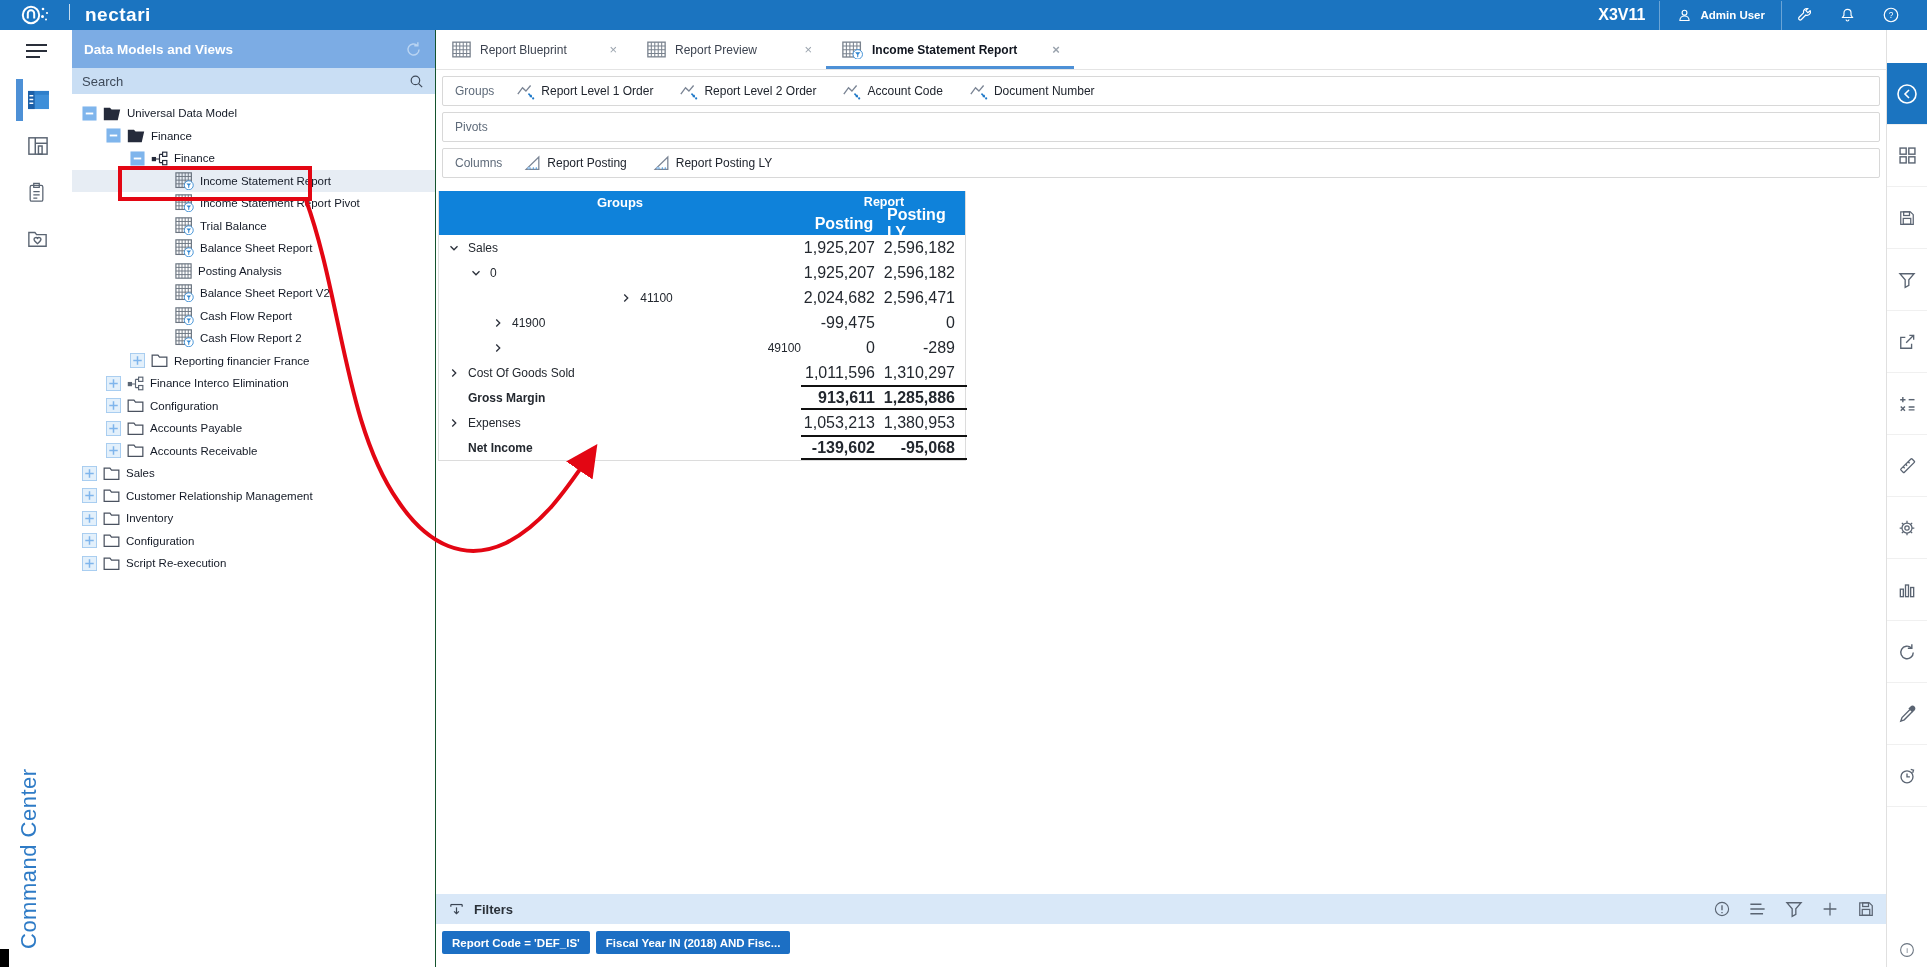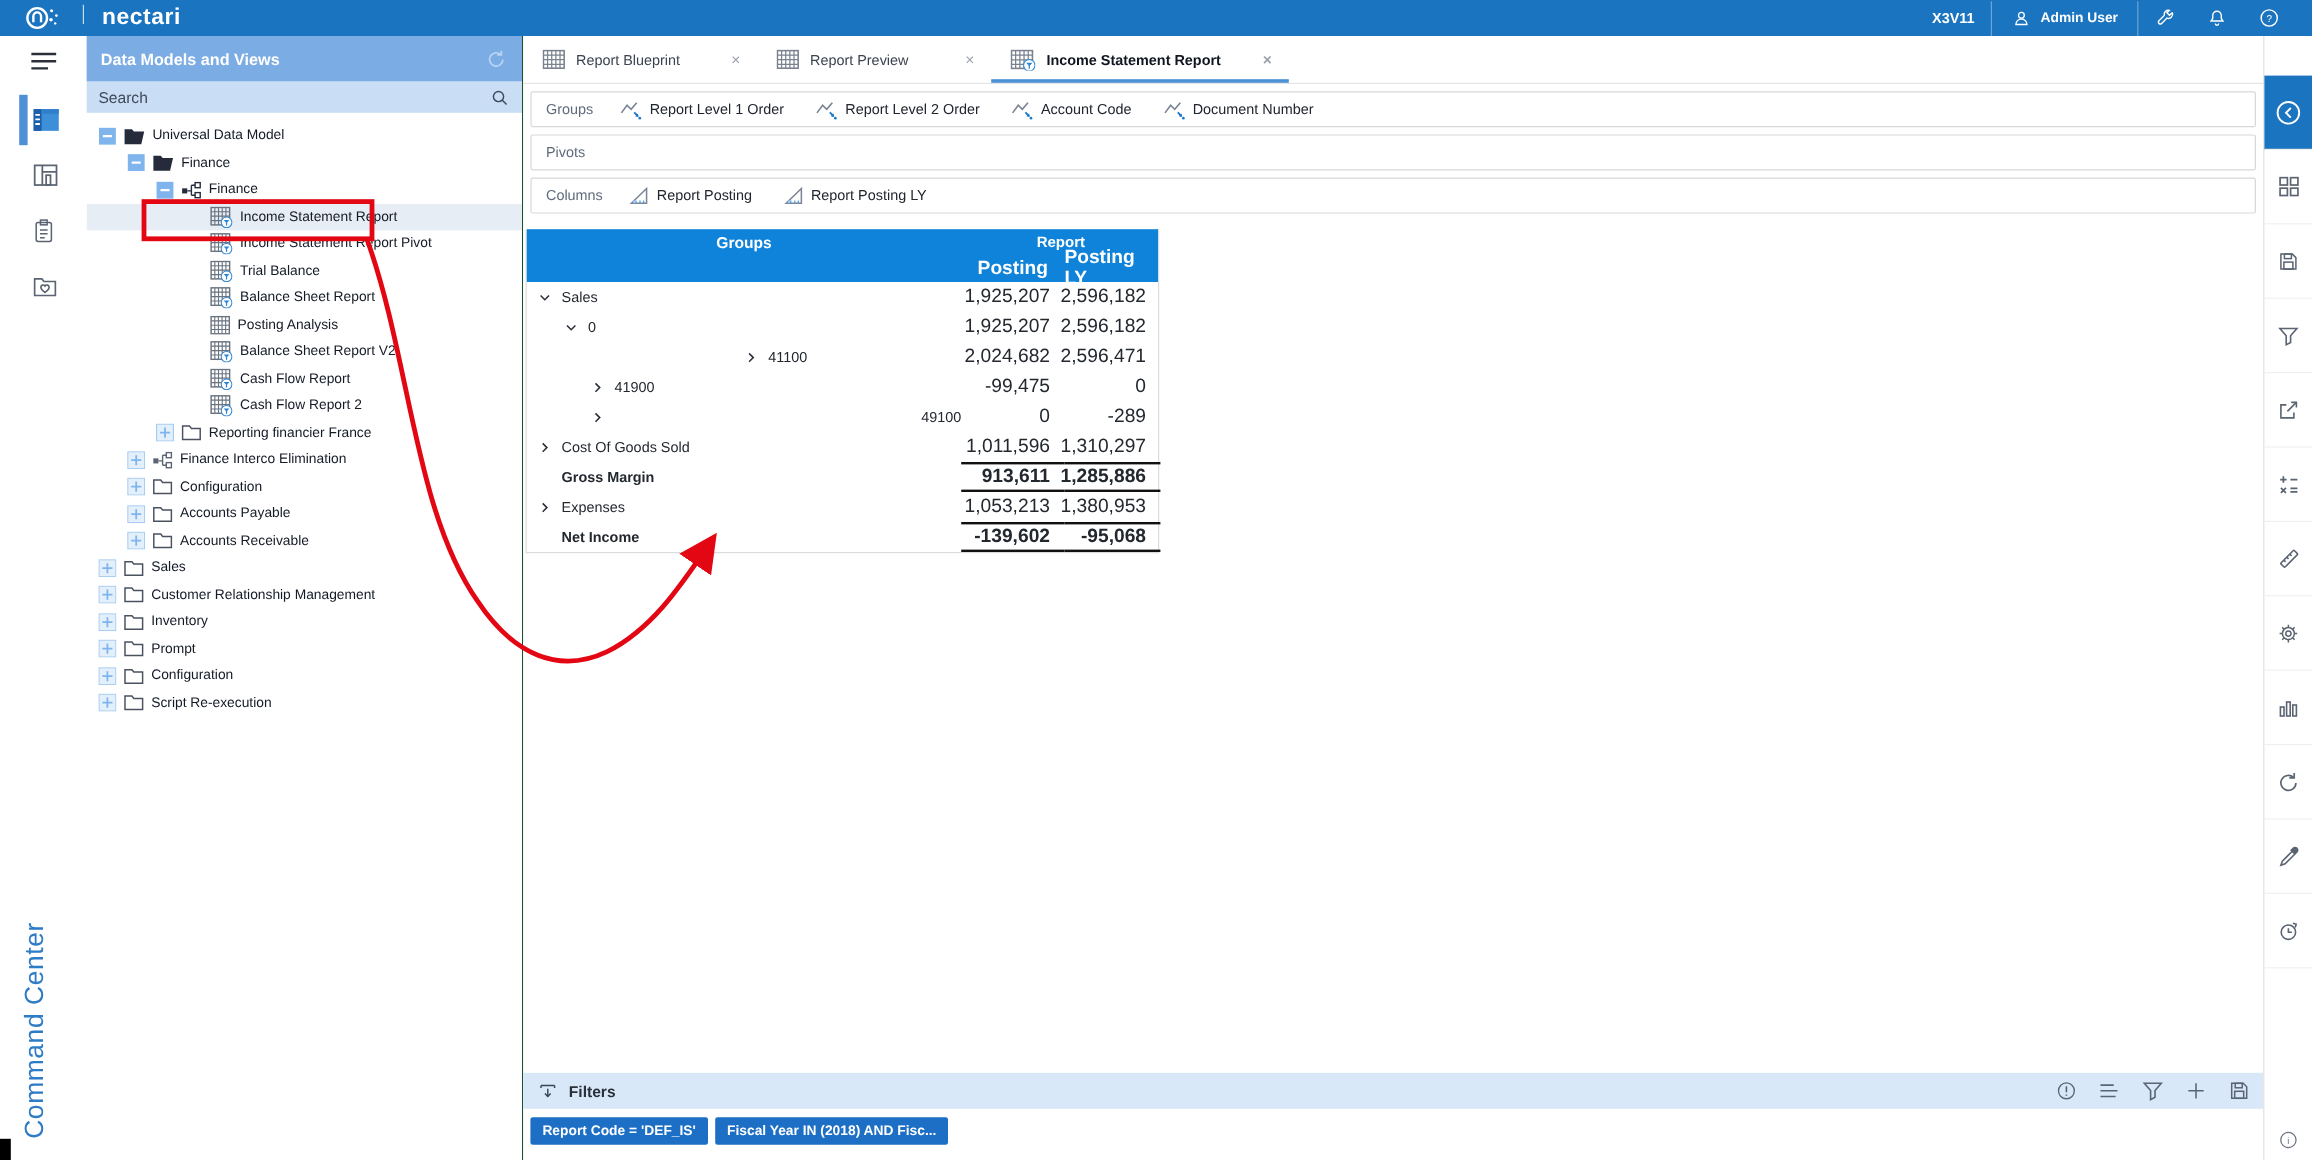--- a/index.html
+++ b/index.html
@@ -7,21 +7,21 @@
   body { position:relative; color:#1c2230; }
   .icn { display:inline-flex; align-items:center; justify-content:center; flex:0 0 auto; }
   .icn svg { display:block; }
 
   
   .topbar { position:absolute; left:0; top:0; width:1927px; height:30px; background:#1b74c0; display:flex; align-items:center; color:#fff; }
   .brand { display:flex; align-items:flex-start; gap:7px; padding-left:20px; }
   .brand-divider { width:1px; height:16px; background:rgba(255,255,255,.75); margin:0 8px 0 4px; }
   .brand-name { font-size:19px; font-weight:700; letter-spacing:.5px; }
   .topbar-right { margin-left:auto; display:flex; align-items:center; gap:0; padding-right:14px; }
-  .tb-env { font-size:12px; font-weight:700; padding:0 14px; }
+  .tb-env { font-size:16px; font-weight:700; padding:0 14px; }
   .tb-sep { width:1px; height:29px; background:rgba(255,255,255,.35); }
   .tb-user { display:flex; align-items:center; gap:7px; padding:0 16px; font-size:11.5px; font-weight:700; }
   .tb-ic { padding:0 13px; cursor:pointer; display:flex; }
 
   
   .shell { position:absolute; left:0; top:30px; width:1927px; height:937px; display:flex; }
 
   
   .lrail { width:72px; position:relative; background:#fff; }
   .rail-menu { margin:13px 0 18px 26px; cursor:pointer; }
@@ -458,34 +458,20 @@
               <rect x="0.5" y="0.5" width="15" height="15" fill="#e3f0fb" stroke="#a5cbf0"></rect>
               <path d="M8 3.5 V12.5 M3.5 8 H12.5" stroke="#7fb5ec" stroke-width="1.6"></path>
             </svg>
           </span>
           <span class="icn">
             <svg width="17" height="15" viewBox="0 0 22 18" fill="none" stroke="#4a5260" stroke-width="1.6">
               <path d="M1.5 2 H9 L11 4.5 H20.5 V16.5 H1.5 Z"></path>
             </svg>
           </span>
           <span class="tree-label">Inventory</span>
-        </div>
-        <div class="tree-row" style="padding-left: 10px;">
-          <span class="icn">
-            <svg width="15" height="15" viewBox="0 0 16 16">
-              <rect x="0.5" y="0.5" width="15" height="15" fill="#e3f0fb" stroke="#a5cbf0"></rect>
-              <path d="M8 3.5 V12.5 M3.5 8 H12.5" stroke="#7fb5ec" stroke-width="1.6"></path>
-            </svg>
-          </span>
-          <span class="icn">
-            <svg width="17" height="15" viewBox="0 0 22 18" fill="none" stroke="#4a5260" stroke-width="1.6">
-              <path d="M1.5 2 H9 L11 4.5 H20.5 V16.5 H1.5 Z"></path>
-            </svg>
-          </span>
-          <span class="tree-label">Prompt</span>
         </div>
         <div class="tree-row" style="padding-left: 10px;">
           <span class="icn">
             <svg width="15" height="15" viewBox="0 0 16 16">
               <rect x="0.5" y="0.5" width="15" height="15" fill="#e3f0fb" stroke="#a5cbf0"></rect>
               <path d="M8 3.5 V12.5 M3.5 8 H12.5" stroke="#7fb5ec" stroke-width="1.6"></path>
             </svg>
           </span>
           <span class="icn">
             <svg width="17" height="15" viewBox="0 0 22 18" fill="none" stroke="#4a5260" stroke-width="1.6">

